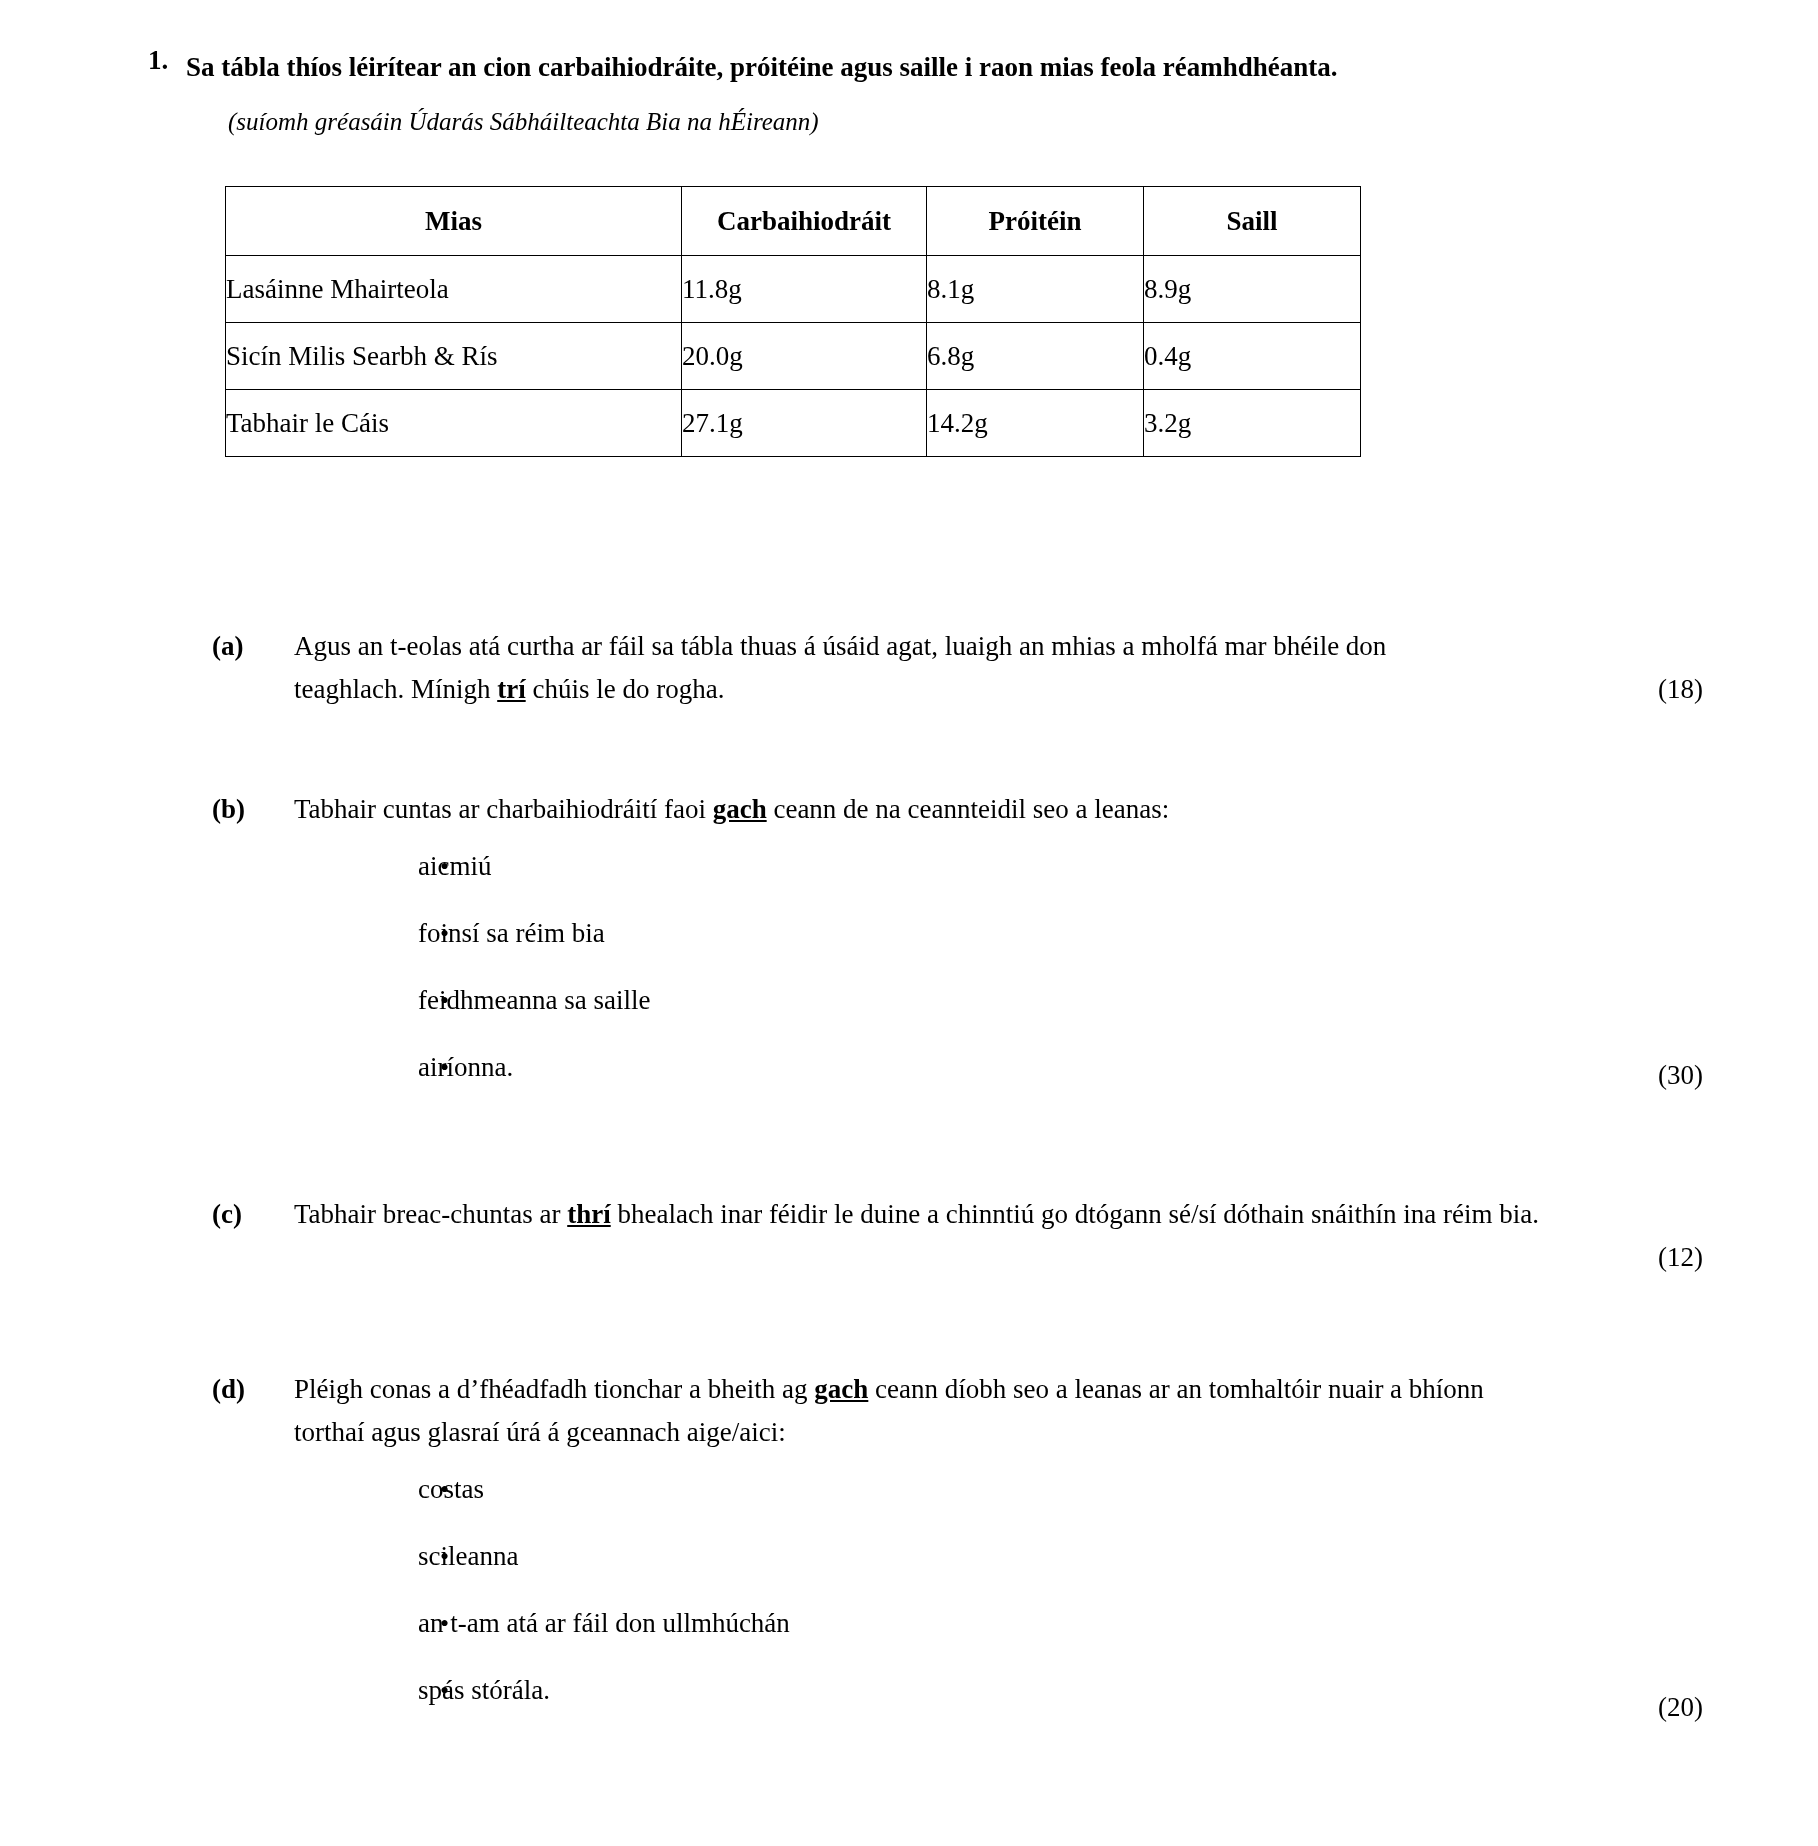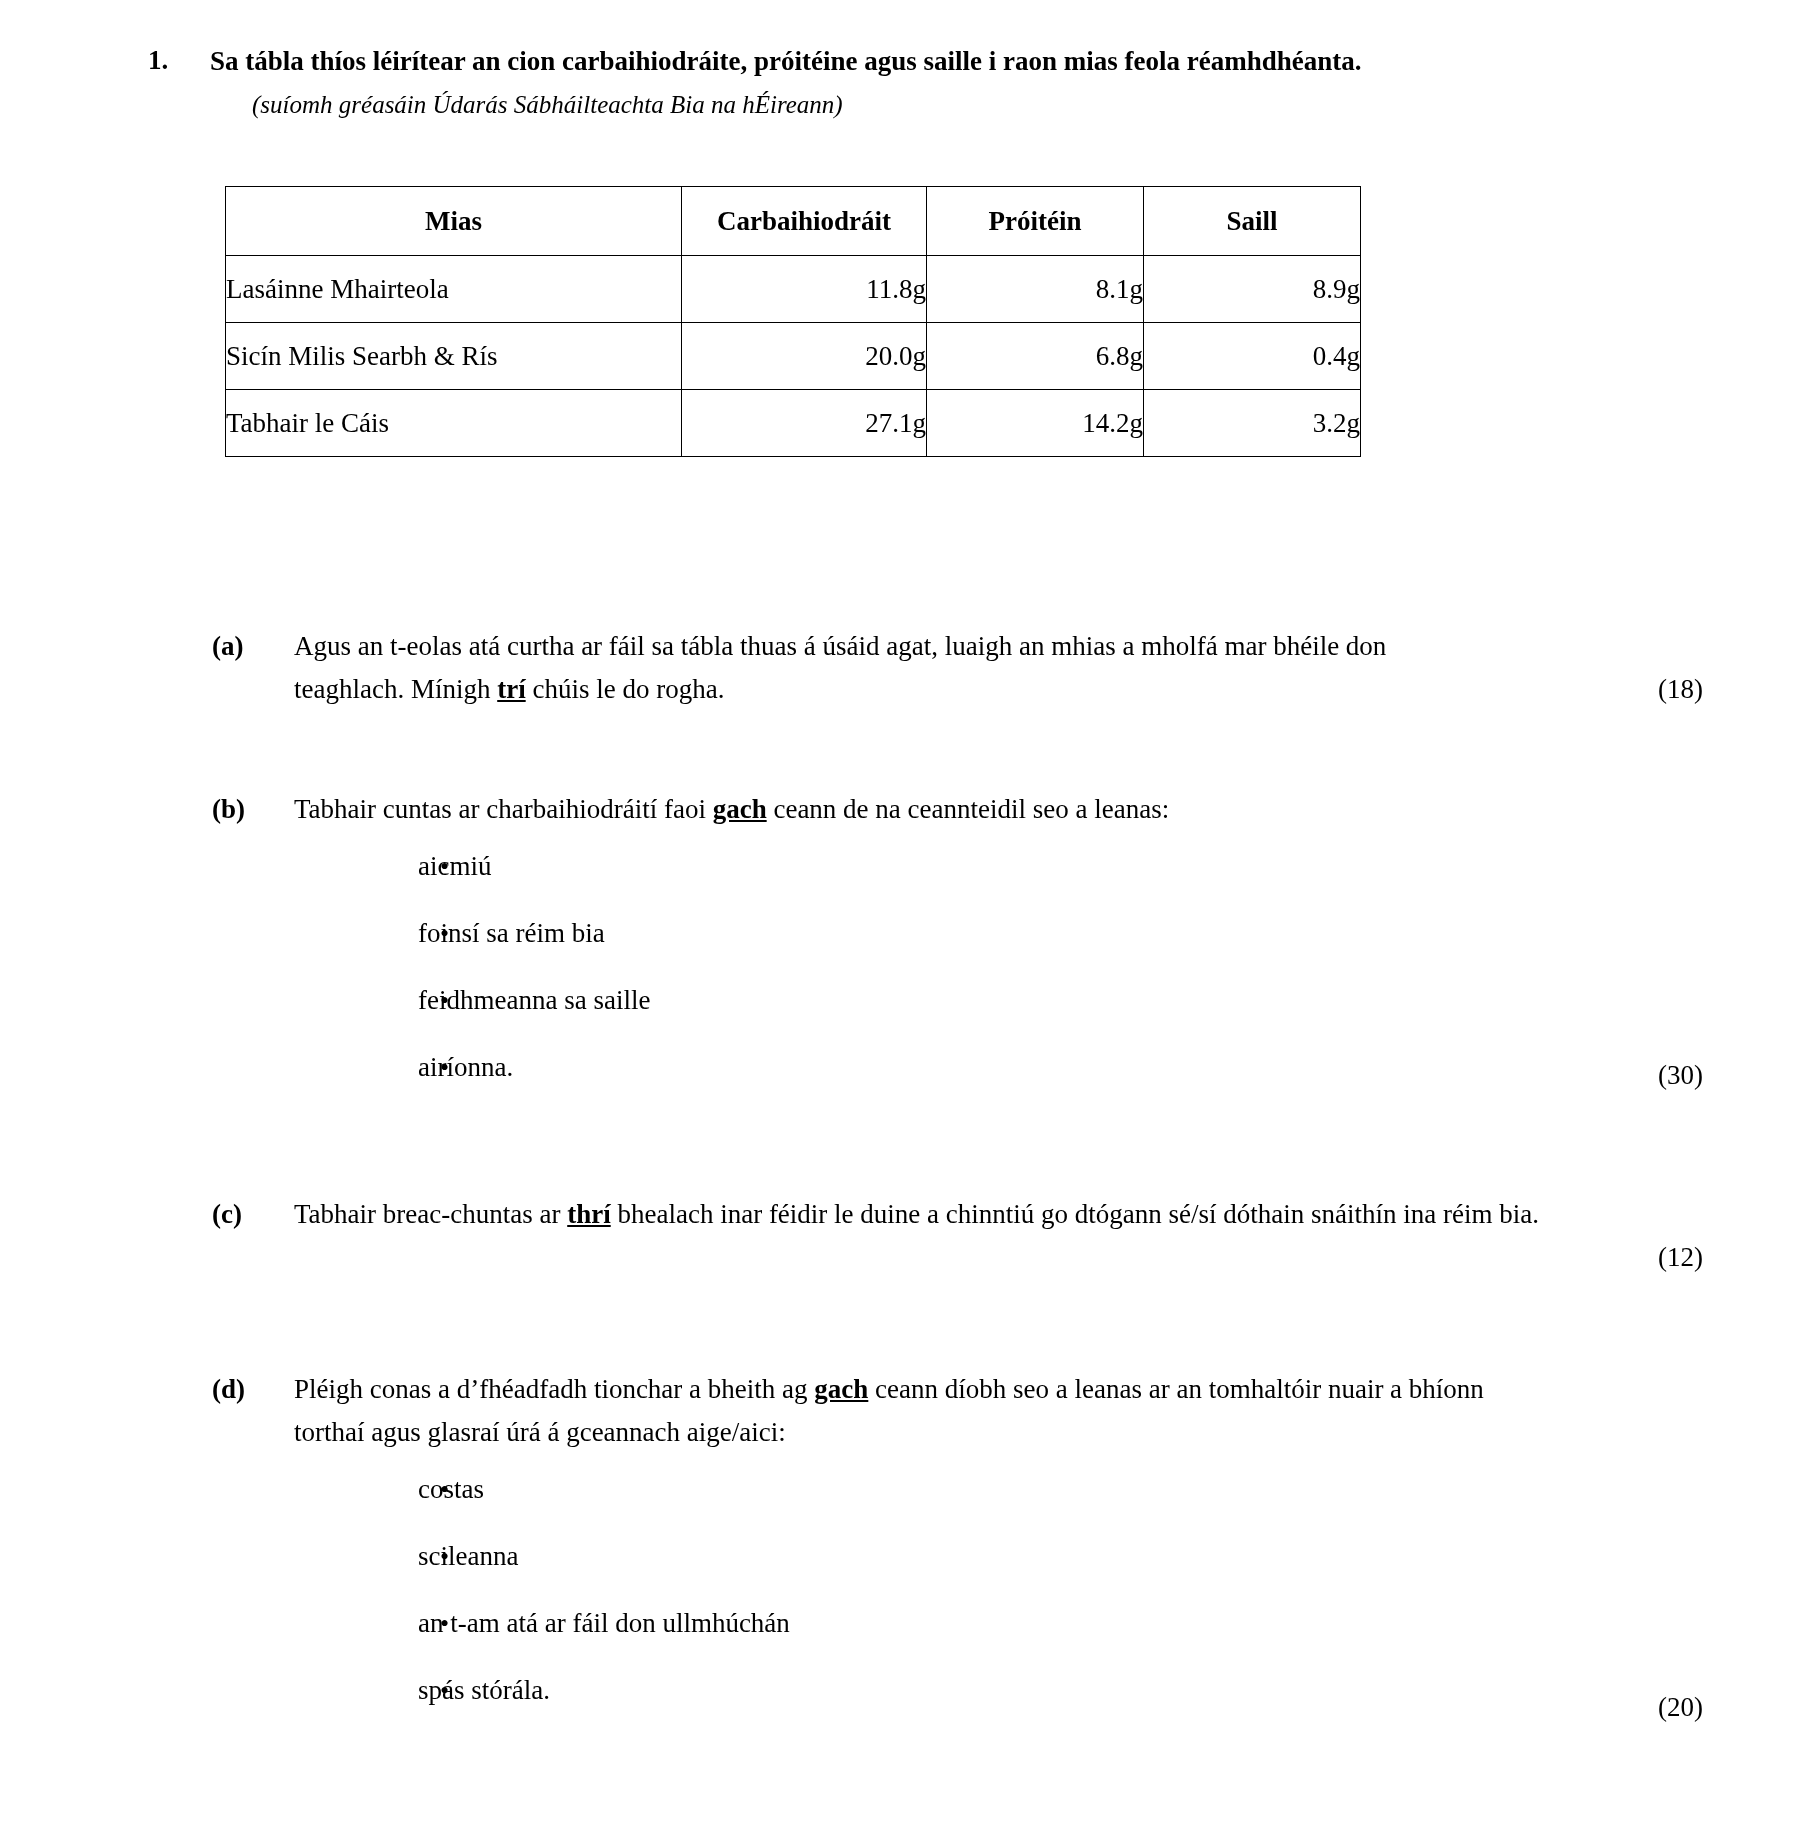--- a/index.html
+++ b/index.html
@@ -33,24 +33,24 @@
   }
   .q-head .qnum {
     position: absolute;
     left: 0;
     top: 0;
     font-weight: bold;
     font-size: 27px;
     line-height: 40px;
   }
   .q-head .qtext {
-    margin-left: 62px;
-    font-weight: bold;
-    font-size: 27px;
-    line-height: 43px;
+    margin-left: 38px;
+    font-weight: bold;
+    font-size: 27px;
+    line-height: 54px;
     width: 1180px;
   }
   .q-head .source {
     font-weight: normal;
     font-style: italic;
     font-size: 25px;
     padding-left: 42px;
   }
 
   
@@ -83,21 +83,21 @@
   .col-dish   { width: 455px; }
   .col-carb   { width: 244px; }
   .col-prot   { width: 216px; }
   .col-fat    { width: 216px; }
 
   .cell-dish {
     text-align: left;
     padding-left: 16px;
   }
   .cell-val {
-    text-align: right;
+    text-align: left;
   }
 
   
   .part {
     position: absolute;
     width: 1560px;
   }
   .part .label {
     position: absolute;
     left: 0;

